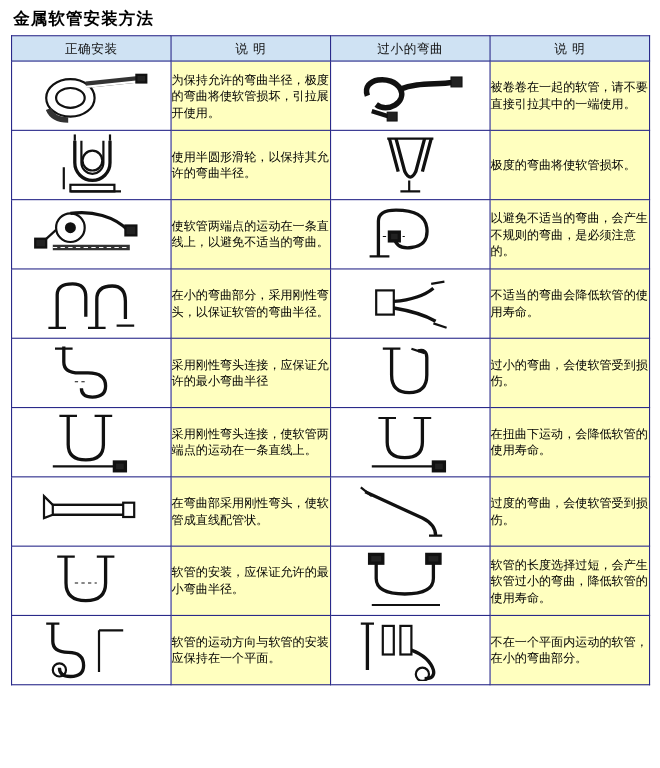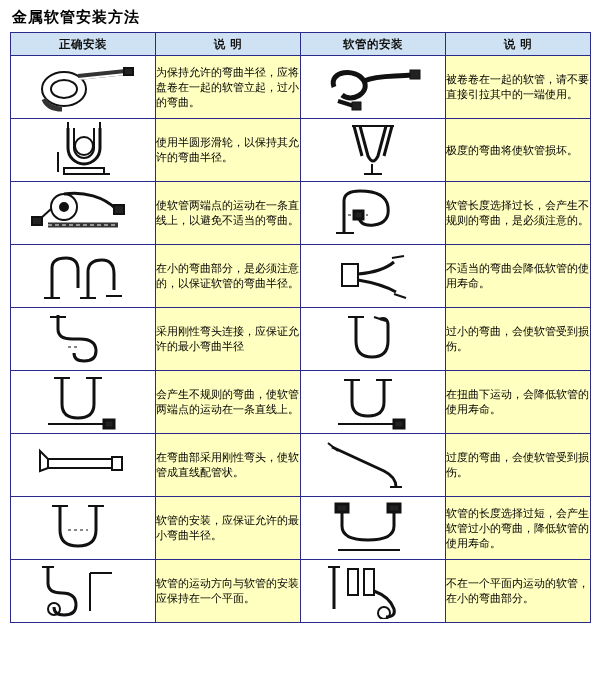--- a/index.html
+++ b/index.html
@@ -37,21 +37,21 @@
   }
   table.matrix th, table.matrix td {
     border: 1px solid #2a2a8a;
     vertical-align: middle;
     padding: 0;
   }
   thead th {
     background: #cfe2f3;
     color: #111;
     font-size: 11.5px;
-    font-weight: bold;
+    font-weight: normal;
     height: 22px;
     letter-spacing: 0.5px;
   }
   col.c-img { width: 145px; }
   col.c-txt { width: 145px; }
   td.imgcell {
     background: #ffffff;
     text-align: center;
     height: 62px;
   }
@@ -81,42 +81,42 @@
     <colgroup>
       <col class="c-img">
         <col class="c-txt">
         <col class="c-img">
         <col class="c-txt">
     </colgroup>
     <thead>
       <tr>
         <th>正确安装</th>
         <th>说 明</th>
-        <th>软管的安装</th>
+        <th>过小的弯曲</th>
         <th>说 明</th>
       </tr>
     </thead>
     <tbody>
 
       <tr>
         <td class="imgcell">
           <span class="svgwrap">
             <svg width="130" height="56" viewBox="0 0 130 56">
               <g stroke="#111" fill="none" stroke-width="2">
                 <ellipse cx="46" cy="30" rx="22" ry="17"></ellipse>
                 <ellipse cx="46" cy="30" rx="13" ry="9"></ellipse>
                 <path d="M60 18 L108 13" stroke-width="6" stroke="#333"></path>
                 <path d="M60 20 L108 15" stroke-width="2" stroke="#fff"></path>
                 <rect x="106" y="9" width="9" height="7" fill="#222" stroke="#111"></rect>
                 <path d="M26 40 Q30 50 44 50" stroke-width="5" stroke="#333"></path>
               </g>
             </svg>
           </span>
         </td>
-        <td class="txtcell">为保持允许的弯曲半径，应将盘卷在一起的软管立起，过小的弯曲。</td>
+        <td class="txtcell">为保持允许的弯曲半径，极度的弯曲将使软管损坏，引拉展开使用。</td>
         <td class="imgcell">
           <span class="svgwrap">
             <svg width="130" height="56" viewBox="0 0 130 56">
               <g stroke="#111" fill="none" stroke-width="5">
                 <path d="M26 28 C20 12 48 8 56 22 C62 34 44 44 34 36"></path>
                 <path d="M56 22 C70 16 86 18 104 16"></path>
               </g>
               <rect x="102" y="11" width="10" height="9" fill="#222" stroke="#111"></rect>
               <path d="M30 42 L46 47" stroke="#111" stroke-width="4" fill="none"></path>
               <rect x="44" y="43" width="9" height="8" fill="#222" stroke="#111"></rect>
@@ -184,38 +184,38 @@
             <svg width="130" height="56" viewBox="0 0 130 56">
               <g stroke="#111" fill="none" stroke-width="3">
                 <path d="M36 48 L36 16 Q36 6 52 6 Q78 6 80 22 Q82 38 66 40 Q52 42 50 30"></path>
                 <line x1="28" y1="48" x2="46" y2="48" stroke-width="2"></line>
                 <line x1="40" y1="30" x2="60" y2="30" stroke-width="1" stroke-dasharray="3 3"></line>
                 <rect x="46" y="26" width="9" height="8" fill="#222" stroke="#111"></rect>
               </g>
             </svg>
           </span>
         </td>
-        <td class="txtcell">软管长度选择过长，会产生不规则的弯曲，是必须注意的。</td>
+        <td class="txtcell">以避免不适当的弯曲，会产生不规则的弯曲，是必须注意的。</td>
       </tr>
 
       <tr>
         <td class="imgcell">
           <span class="svgwrap">
             <svg width="130" height="56" viewBox="0 0 130 56">
               <g stroke="#111" fill="none" stroke-width="3">
                 <path d="M34 50 L34 20 Q34 10 48 10 Q60 10 60 22 L60 40"></path>
                 <path d="M70 50 L70 24 Q70 12 84 12 Q96 12 96 26 L96 42"></path>
                 <line x1="26" y1="50" x2="42" y2="50" stroke-width="2"></line>
                 <line x1="62" y1="50" x2="78" y2="50" stroke-width="2"></line>
                 <line x1="88" y1="48" x2="104" y2="48" stroke-width="2"></line>
               </g>
             </svg>
           </span>
         </td>
-        <td class="txtcell">在小的弯曲部分，是必须注意的，以保证软管的弯曲半径。</td>
+        <td class="txtcell">在小的弯曲部分，采用刚性弯头，以保证软管的弯曲半径。</td>
         <td class="imgcell">
           <span class="svgwrap">
             <svg width="130" height="56" viewBox="0 0 130 56">
               <g stroke="#111" fill="none" stroke-width="3">
                 <rect x="34" y="16" width="16" height="22" fill="#fff" stroke-width="2"></rect>
                 <path d="M50 26 Q74 24 86 14"></path>
                 <path d="M50 32 Q74 36 88 44"></path>
                 <line x1="84" y1="10" x2="96" y2="8" stroke-width="2"></line>
                 <line x1="86" y1="46" x2="98" y2="50" stroke-width="2"></line>
               </g>
@@ -260,21 +260,21 @@
               <g stroke="#111" fill="none" stroke-width="3">
                 <path d="M44 4 L44 30 Q44 44 60 44 Q76 44 76 30 L76 4"></path>
                 <line x1="36" y1="4" x2="52" y2="4" stroke-width="2"></line>
                 <line x1="68" y1="4" x2="84" y2="4" stroke-width="2"></line>
                 <line x1="30" y1="50" x2="96" y2="50" stroke-width="2"></line>
                 <rect x="86" y="46" width="10" height="8" fill="#222" stroke="#111"></rect>
               </g>
             </svg>
           </span>
         </td>
-        <td class="txtcell">会产生不规则的弯曲，使软管两端点的运动在一条直线上。</td>
+        <td class="txtcell">采用刚性弯头连接，使软管两端点的运动在一条直线上。</td>
         <td class="imgcell">
           <span class="svgwrap">
             <svg width="130" height="56" viewBox="0 0 130 56">
               <g stroke="#111" fill="none" stroke-width="3">
                 <path d="M44 6 L44 28 Q44 42 60 42 Q76 42 76 28 L76 6"></path>
                 <line x1="36" y1="6" x2="52" y2="6" stroke-width="2"></line>
                 <line x1="68" y1="6" x2="84" y2="6" stroke-width="2"></line>
                 <line x1="30" y1="50" x2="96" y2="50" stroke-width="2"></line>
                 <rect x="86" y="46" width="10" height="8" fill="#222" stroke="#111"></rect>
               </g>

